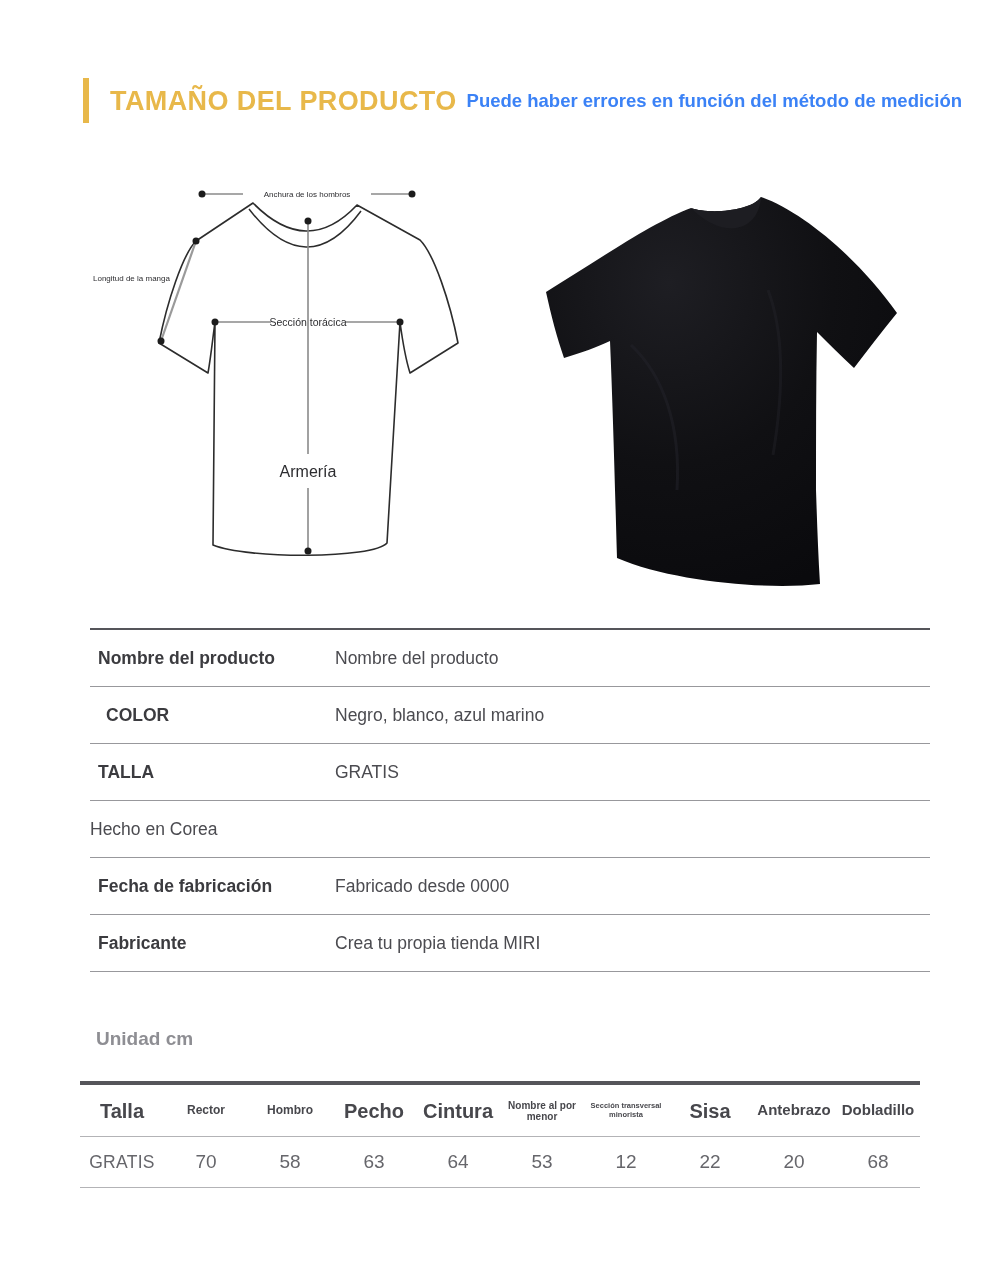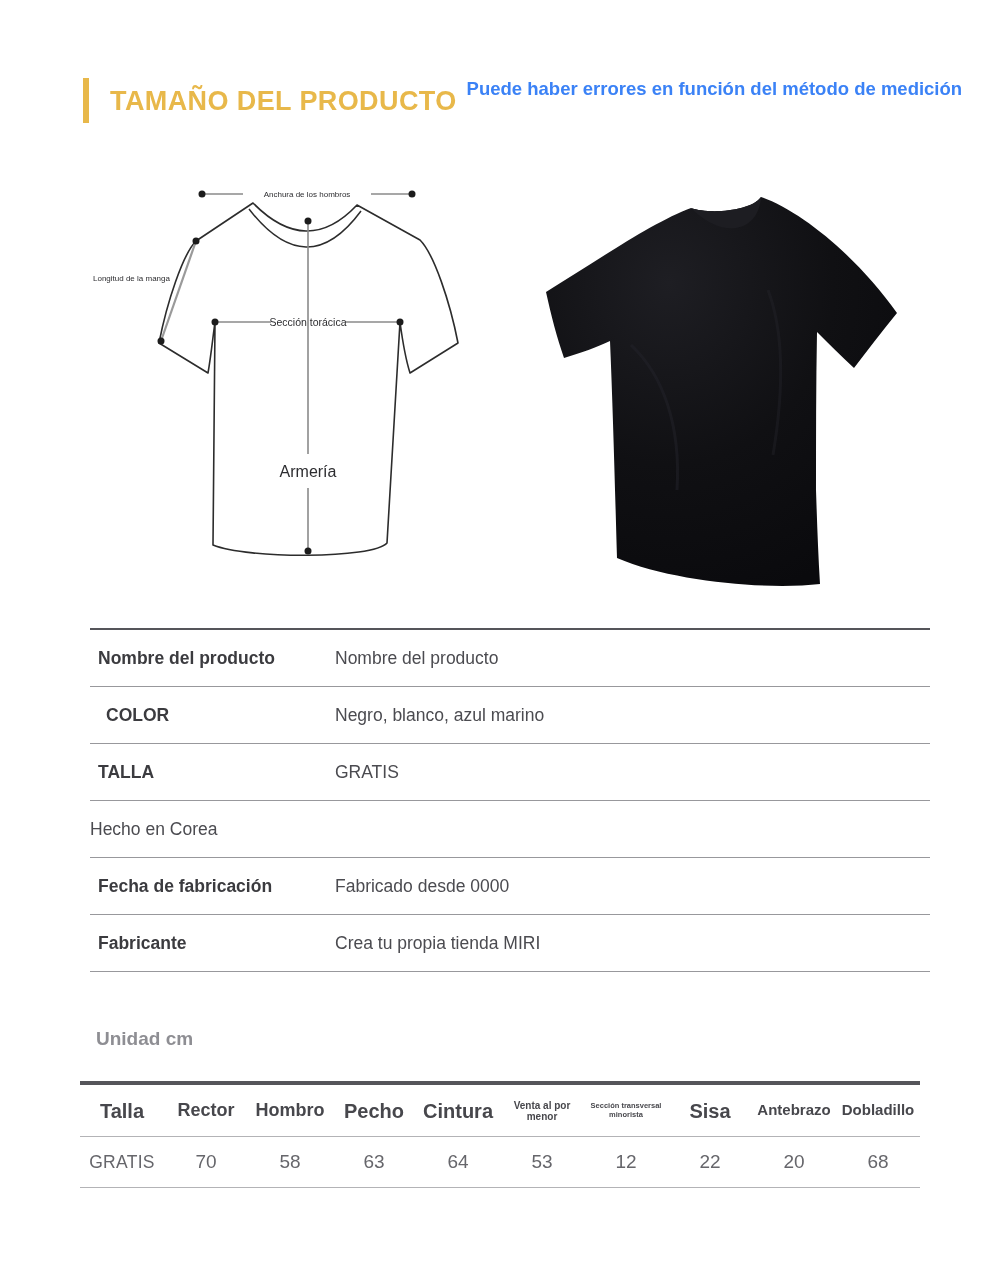--- a/index.html
+++ b/index.html
@@ -1,21 +1,21 @@
 <!DOCTYPE html>
 <html><head>
 <meta charset="utf-8">
 <style>
   html,body{margin:0;padding:0;background:#ffffff;}
   body{font-family:"Liberation Sans", sans-serif; -webkit-font-smoothing:antialiased;}
   .page{position:relative;width:1001px;height:1280px;background:#ffffff;overflow:hidden;}
 
   
   .accent-bar{position:absolute;left:83px;top:78px;width:6px;height:45px;background:#E8B84A;}
-  .header-line{position:absolute;left:110px;top:78px;height:46px;display:flex;align-items:flex-start;gap:10px;white-space:nowrap;}
+  .header-line{position:absolute;left:110px;top:78px;height:46px;display:flex;align-items:center;gap:10px;white-space:nowrap;}
   .page-title{font-size:27px;font-weight:700;color:#E8B84A;letter-spacing:.4px;line-height:46px;}
   .page-subtitle{font-size:18.5px;font-weight:600;color:#3b82f6;}
 
   
   .diagram-svg{position:absolute;left:85px;top:170px;}
   .tee-svg{position:absolute;left:513px;top:160px;}
   .diag-outline{fill:#ffffff;stroke:#2c2c2c;stroke-width:1.6;stroke-linejoin:round;}
   .diag-collar{fill:none;stroke:#2c2c2c;stroke-width:1.5;}
   .mline{stroke:#8a8a8a;stroke-width:1.6;}
   .sleeve-line{stroke:#9a9a9a;stroke-width:2.2;}
@@ -33,21 +33,21 @@
   
   .unit-label{position:absolute;left:96px;top:1028px;font-size:19px;font-weight:700;color:#8e8e93;}
 
   
   .size-table{position:absolute;left:80px;top:1081px;width:840px;border-top:4px solid #55555a;}
   .size-head,.size-row{display:flex;align-items:center;}
   .size-head{height:51px;border-bottom:1.5px solid #b3b3b6;}
   .size-row{height:50px;border-bottom:1.5px solid #b3b3b6;}
   .sc{width:84px;text-align:center;color:#47474c;font-weight:700;line-height:1.1;}
   .sc.f-lg{font-size:20px;}
-  .sc.f-md{font-size:18px;}
+  .sc.f-md{font-size:12px;}
   .sc.f-md2{font-size:15px;}
   .sc.f-sm{font-size:10px;}
   .sc.f-xs{font-size:7.5px;}
   .sv{width:84px;text-align:center;font-size:19px;font-weight:400;color:#66666b;}
   .sv.f-caps{font-size:17.5px;letter-spacing:.3px;}
 </style>
 </head>
 <body>
 
 <div class="page">
@@ -129,21 +129,21 @@
 
   <div class="unit-label">Unidad cm</div>
 
   <div class="size-table">
     <div class="size-head">
       <div class="sc f-lg">Talla</div>
       <div class="sc f-md">Rector</div>
       <div class="sc f-md">Hombro</div>
       <div class="sc f-lg">Pecho</div>
       <div class="sc f-lg">Cintura</div>
-      <div class="sc f-sm">Venta al por menor</div>
+      <div class="sc f-sm">Nombre al por menor</div>
       <div class="sc f-xs">Sección transversal minorista</div>
       <div class="sc f-lg">Sisa</div>
       <div class="sc f-md2">Antebrazo</div>
       <div class="sc f-md2">Dobladillo</div>
     </div>
     <div class="size-row">
       <div class="sv f-caps">GRATIS</div>
       <div class="sv">70</div>
       <div class="sv">58</div>
       <div class="sv">63</div>

